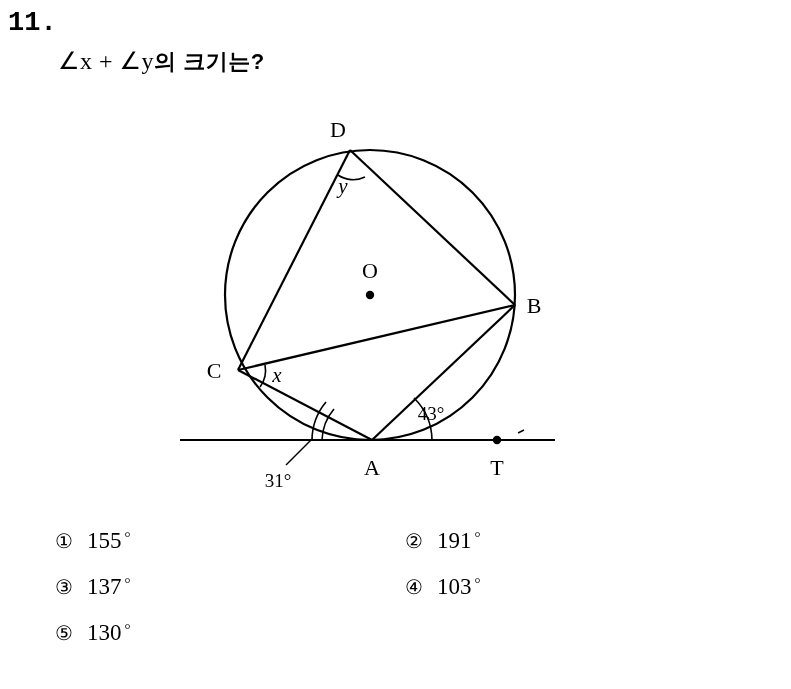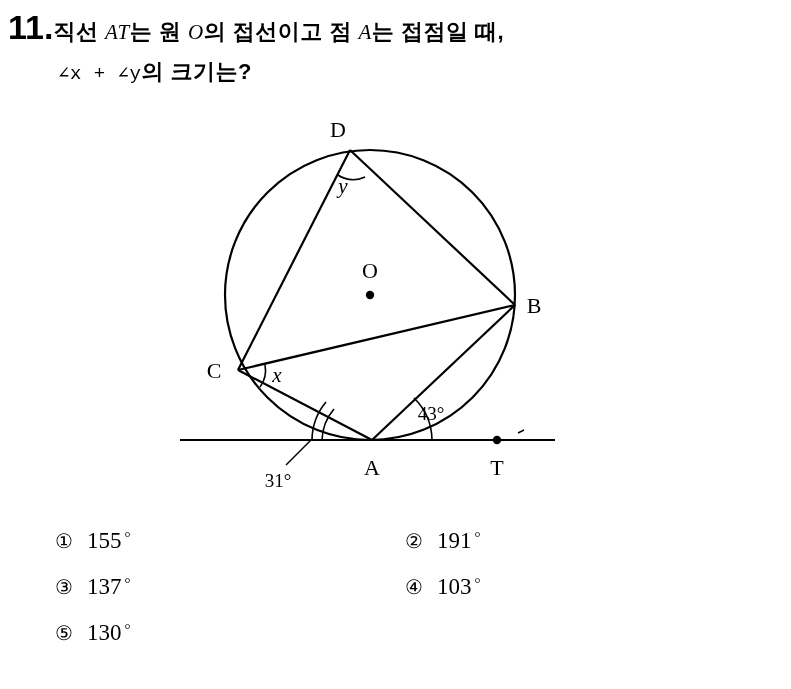--- a/index.html
+++ b/index.html
@@ -27,25 +27,25 @@
     left: 8px;
     top: 10px;
     width: 775px;
   }
   .q-line-1 {
     display: flex;
     align-items: baseline;
     white-space: nowrap;
   }
   .q-number {
-    font-family: Liberation Sans, sans-serif;
+    font-family: Liberation Mono, monospace;
     font-weight: bold;
-    font-size: 34px;
+    font-size: 27px;
     line-height: 1;
-    margin-right: 0;
+    margin-right: 24px;
   }
   .q-text-1 {
     font-family: "Liberation Sans", sans-serif;
     font-weight: bold;
     font-size: 22px;
     letter-spacing: 0.5px;
   }
   .q-line-2 {
     margin-top: 10px;
     margin-left: 50px;
@@ -54,23 +54,23 @@
     font-size: 22px;
     letter-spacing: 0.5px;
   }
   .mathit {
     font-family: "Liberation Serif", serif;
     font-style: italic;
     font-weight: normal;
     font-size: 21px;
   }
   .mathsym {
-    font-family: Liberation Mono, monospace;
+    font-family: Liberation Serif, serif;
     font-weight: normal;
-    font-size: 19px;
+    font-size: 24px;
   }
 
   
   .figure {
     position: absolute;
     left: 160px;
     top: 115px;
     width: 440px;
     height: 390px;
   }
@@ -128,26 +128,20 @@
   }
 </style>
 </head>
 <body>
 
 <div class="page">
 
   <div class="question-block">
     <div class="q-line-1">
       <span class="q-number">11.</span>
-      <span class="q-text-1">
-        <span>직선</span>
-        <span class="mathit">AT</span><span>는 원</span>
-        <span class="mathit">O</span><span>의 접선이고 점</span>
-        <span class="mathit">A</span><span>는 접점일 때,</span>
-      </span>
     </div>
     <div class="q-line-2">
       <span class="mathsym">∠x + ∠y</span><span>의 크기는?</span>
     </div>
   </div>
 
   <div class="figure">
     <svg width="440" height="390" viewBox="0 0 440 390" xmlns="http://www.w3.org/2000/svg">
 
       <circle cx="210" cy="180" r="145" fill="none" stroke="#000" stroke-width="2.2"></circle>

